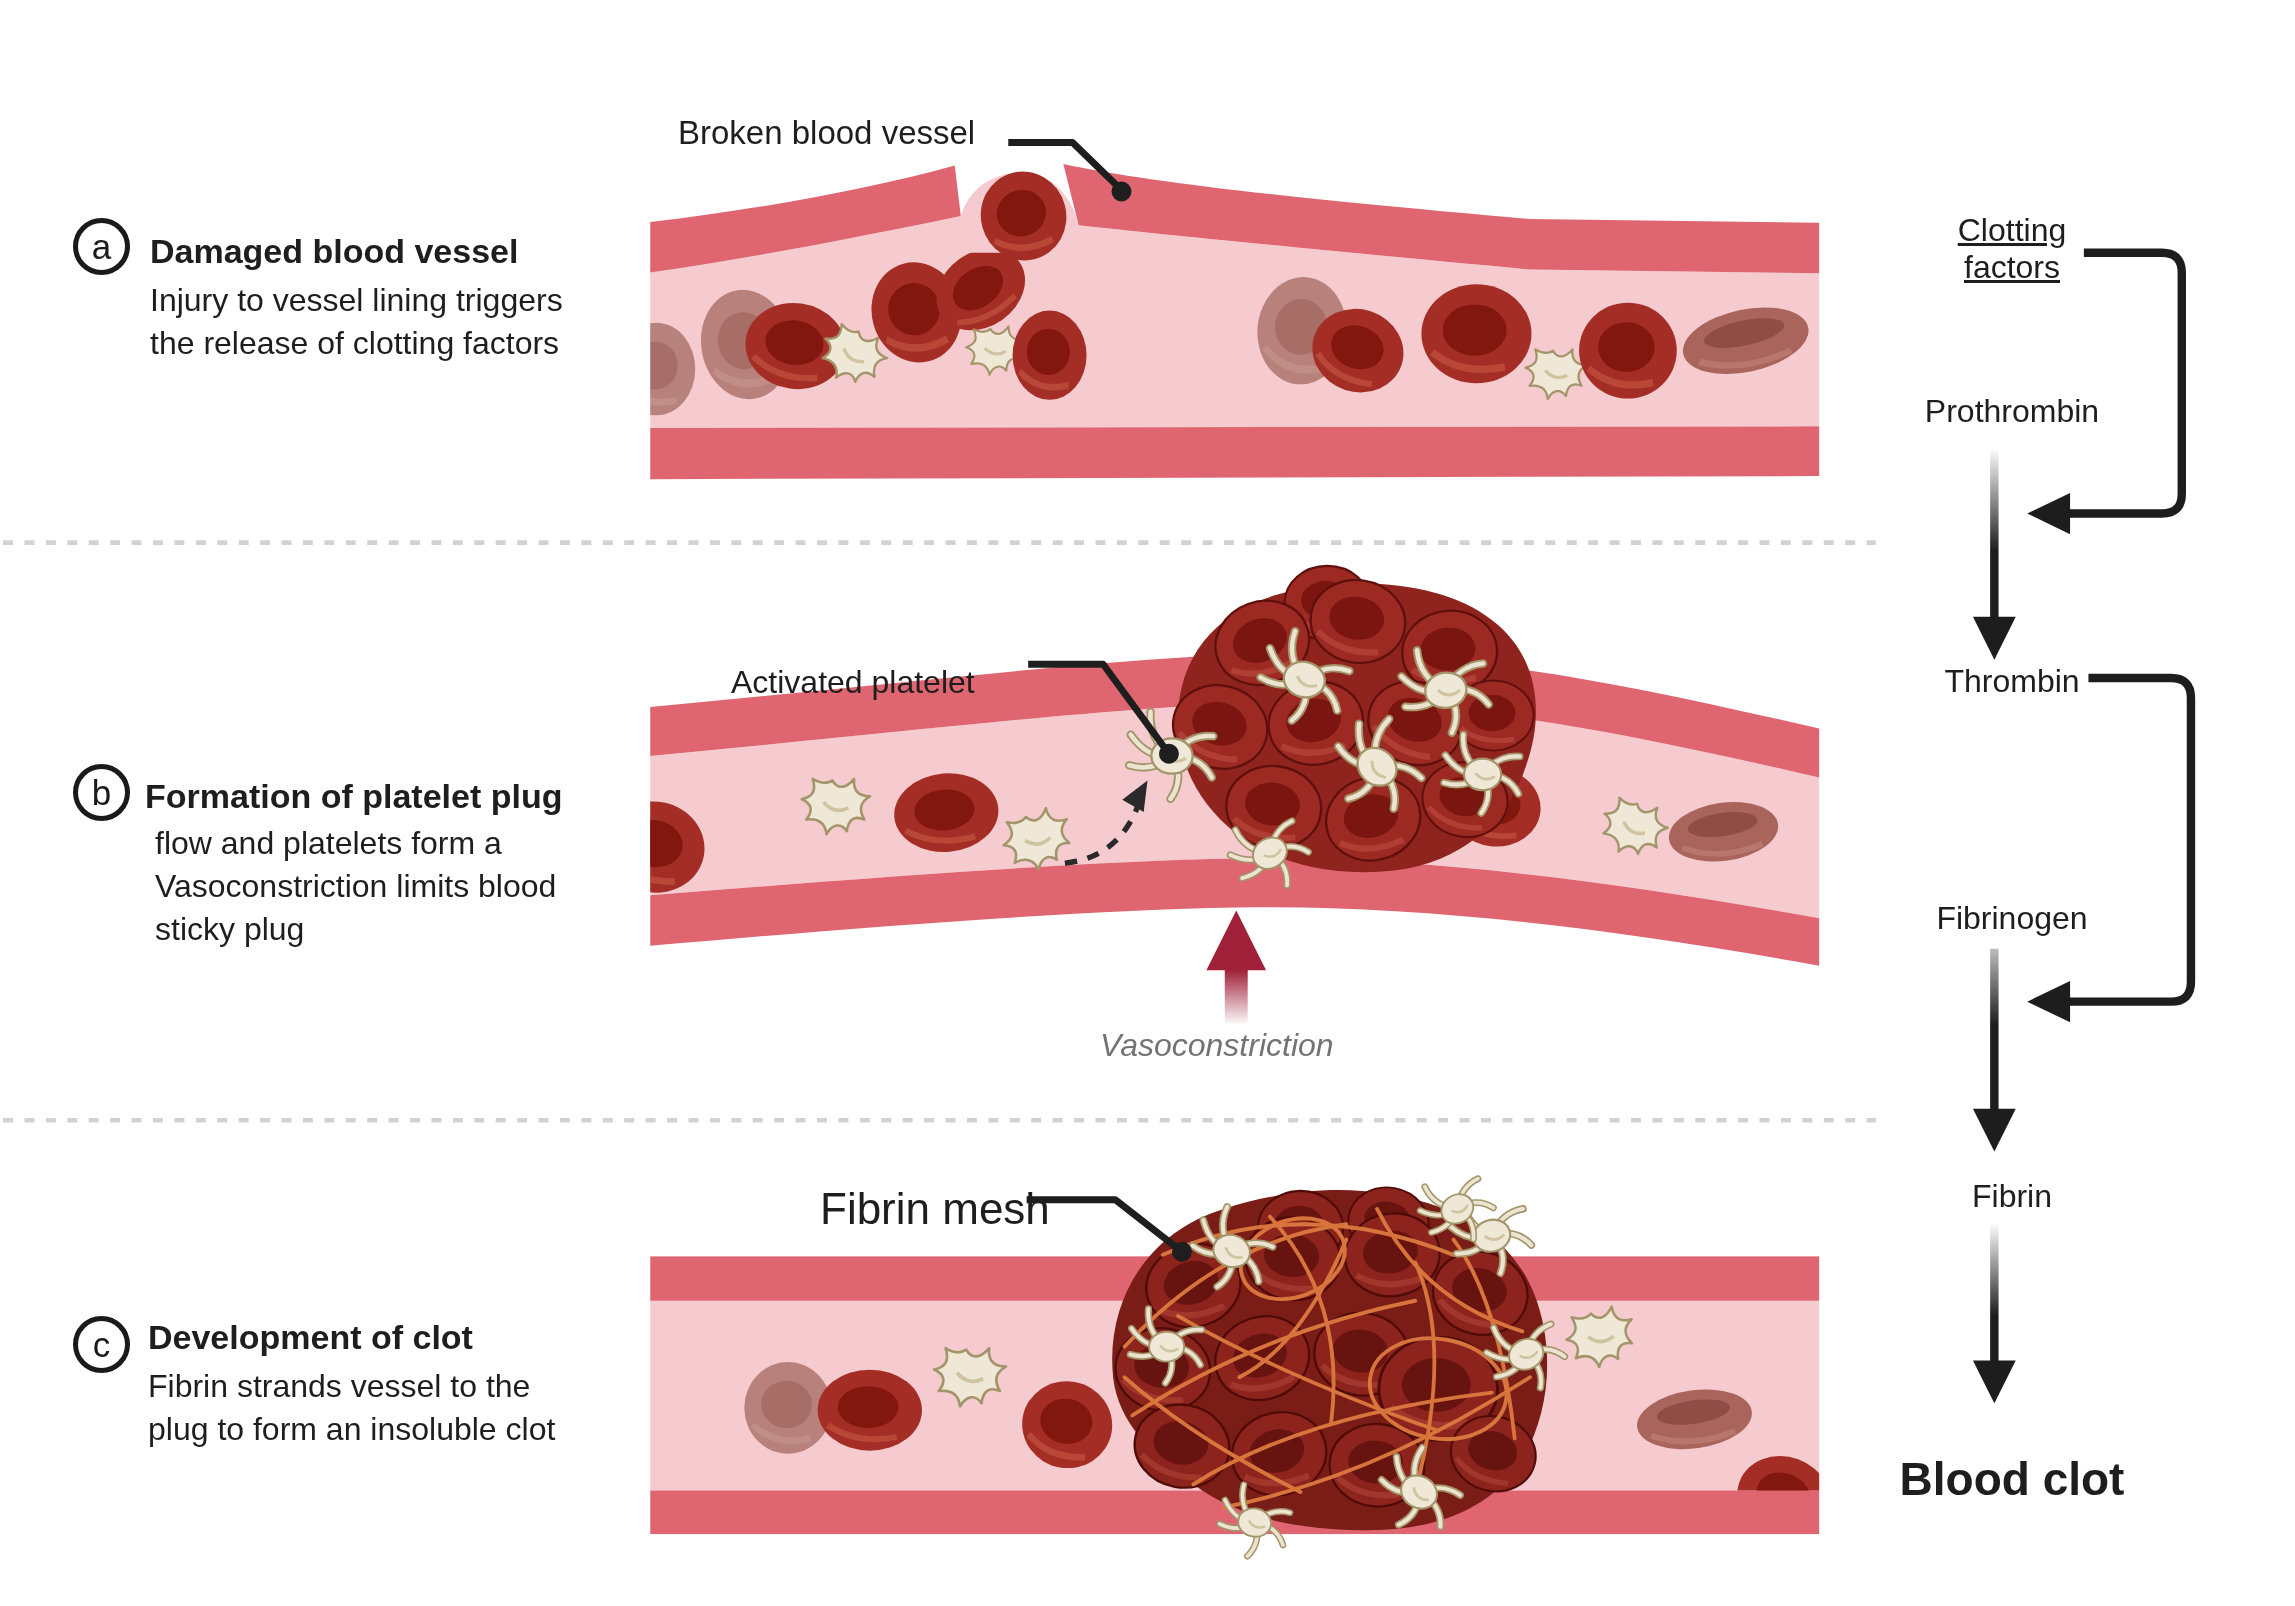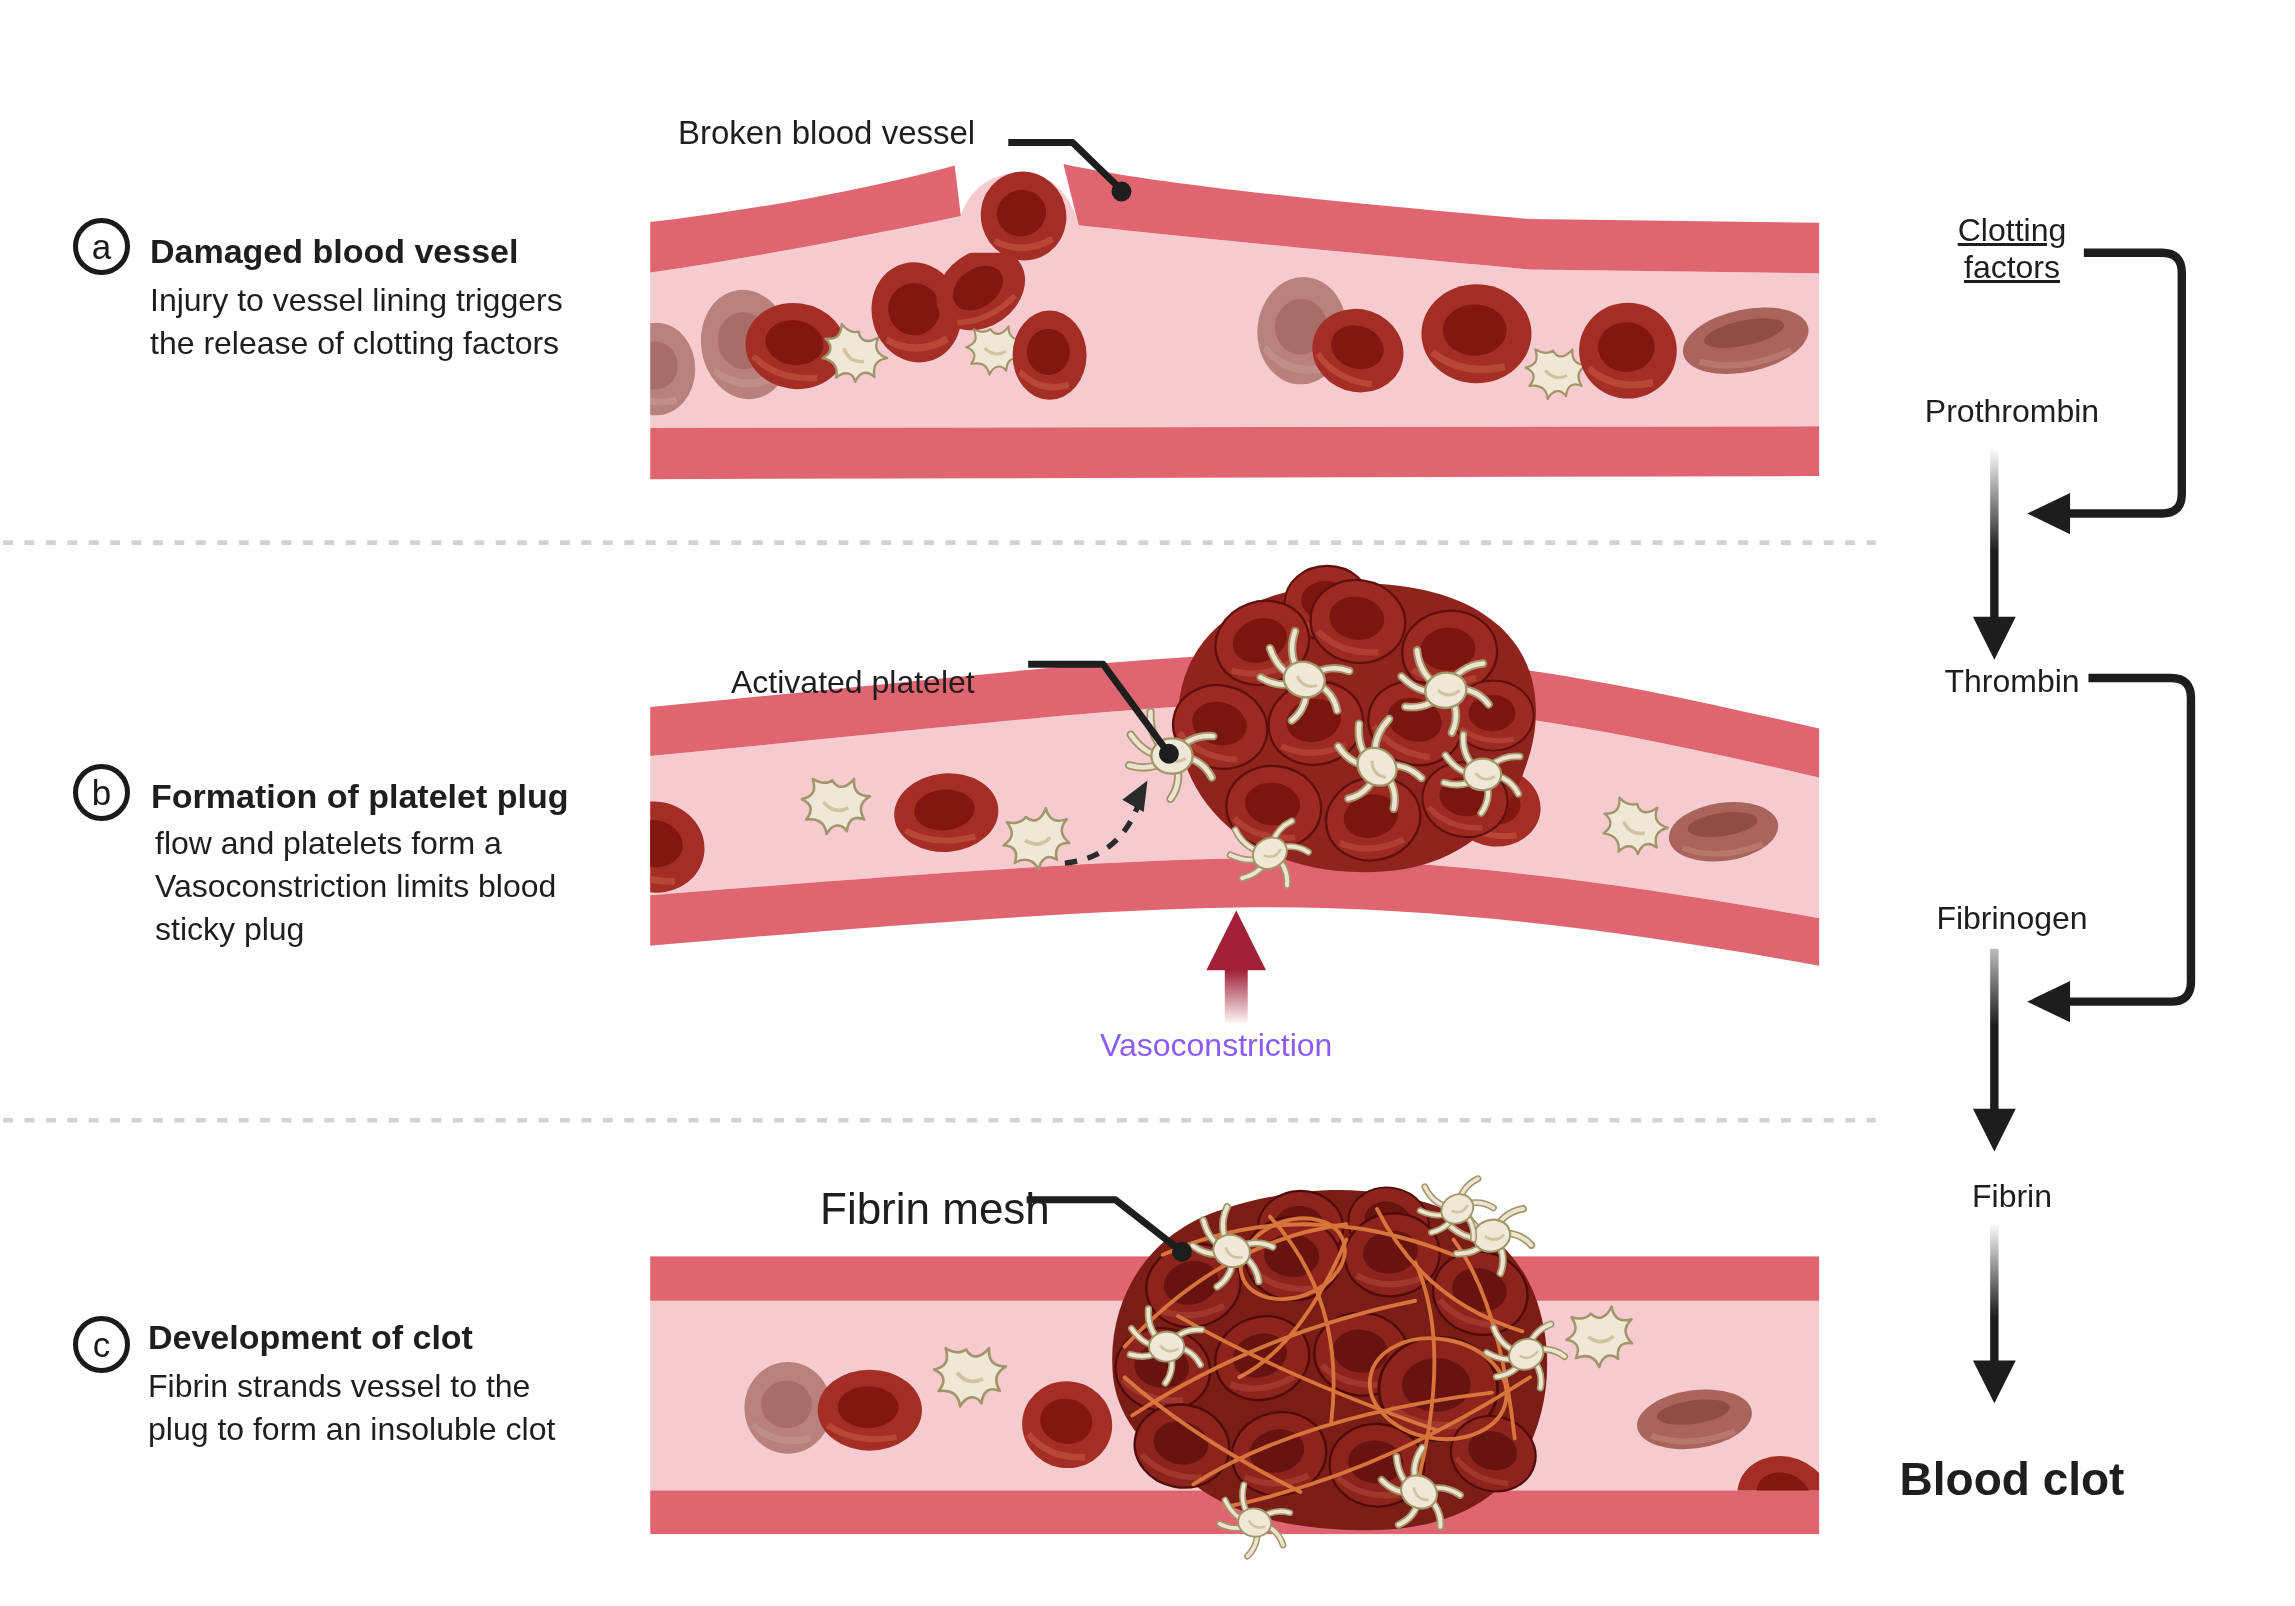--- a/index.html
+++ b/index.html
@@ -5,21 +5,21 @@
   html,body{margin:0;padding:0;background:#ffffff;}
   .canvas{position:relative;width:2295px;height:1607px;background:#ffffff;overflow:hidden;
           font-family:"Liberation Sans",sans-serif;color:#1e1e1e;}
   .art{position:absolute;left:0;top:0;z-index:1;}
   .txt{position:absolute;z-index:2;white-space:nowrap;}
   .step-circle{position:absolute;z-index:2;width:47px;height:47px;border:5.4px solid #1a1a1a;border-radius:50%;
                display:flex;align-items:center;justify-content:center;font-size:35px;color:#1a1a1a;background:#ffffff;}
   .sec-title{font-size:34px;font-weight:bold;}
   .sec-desc{font-size:32px;line-height:43px;}
   .callout{font-size:33px;}
-  .vaso{color:#8b5cf6;font-size:32px;}
+  .vaso{color:#737373;font-size:32px;font-style:italic;}
   .flow-label{width:306px;text-align:center;font-size:32px;}
   .flow-label.bold{font-weight:bold;font-size:46px;margin-top:36px;}
   .two-line{line-height:37px;}
 </style>
 </head>
 <body>
 
 <div class="canvas">
 
 <svg class="art" width="2295" height="1607" viewBox="0 0 3000 2100">
@@ -278,21 +278,21 @@
   </div>
   <div class="txt sec-title" style="left:150px;top:232px;">Damaged blood vessel</div>
   <div class="txt sec-desc" style="left:150px;top:279px;">
     <div>Injury to vessel lining triggers</div>
     <div>the release of clotting factors</div>
   </div>
 
   <div class="step-circle" style="left:73px;top:764px;">
     <span>b</span>
   </div>
-  <div class="txt sec-title" style="left:151px;top:777px;">Formation of platelet plug</div>
+  <div class="txt sec-title" style="left:145px;top:777px;">Formation of platelet plug</div>
   <div class="txt sec-desc" style="left:155px;top:822px;">
     <div>flow and platelets form a</div>
     <div>Vasoconstriction limits blood</div>
     <div>sticky plug</div>
   </div>
 
   <div class="step-circle" style="left:73px;top:1316px;">
     <span>c</span>
   </div>
   <div class="txt sec-title" style="left:148px;top:1318px;">Development of clot</div>

